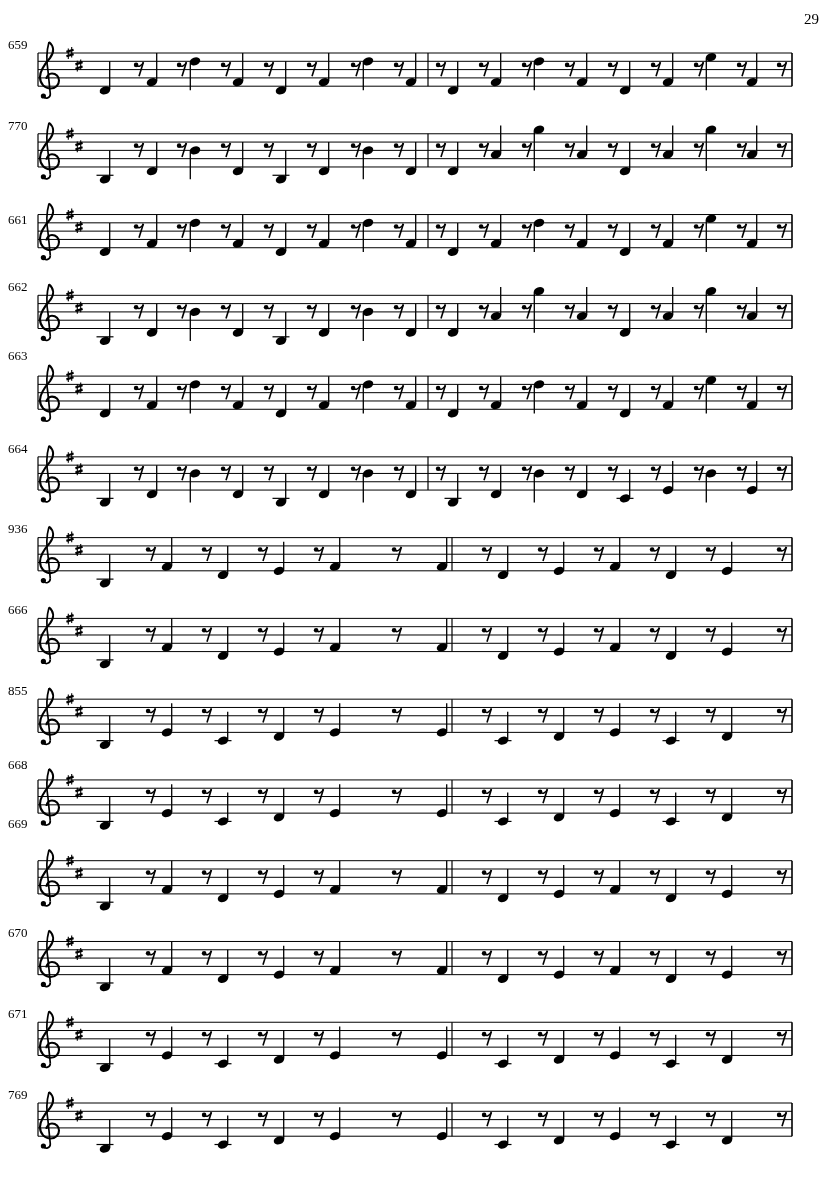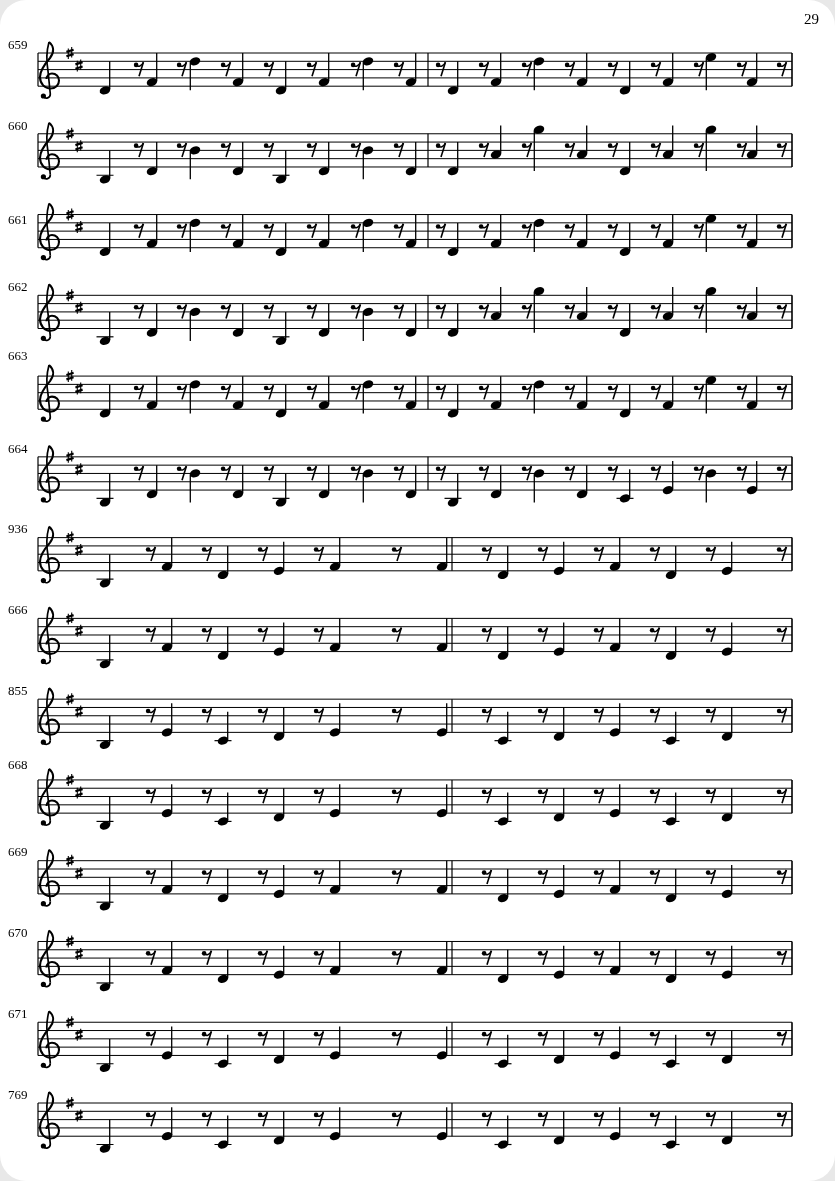--- a/index.html
+++ b/index.html
@@ -3,49 +3,48 @@
 <meta charset="utf-8">
 <style>
   html,body{margin:0;padding:0;background:#e8e8e8;}
   .page{
     position:relative;
     width:835px;height:1181px;
     background:#ffffff;
     font-family:"Liberation Serif", serif;
     color:#000;
     overflow:hidden;
-    border-radius:26px;
   }
   .page-number{
     position:absolute;top:11px;right:16px;
     font-size:15px;color:#000;
   }
   .measure-number{
     position:absolute;left:8px;
     font-size:13px;color:#000;text-align:center;
   }
   svg{position:absolute;left:0;top:0;}
 </style>
 </head>
 <body>
 
 <div class="page">
   <div class="page-number">29</div>
 
   <div class="measure-number" style="top:37px">659</div>
-  <div class="measure-number" style="top:118px">660</div>
+  <div class="measure-number" style="top:118px">770</div>
   <div class="measure-number" style="top:212px">661</div>
   <div class="measure-number" style="top:279px">662</div>
   <div class="measure-number" style="top:348px">663</div>
   <div class="measure-number" style="top:441px">664</div>
   <div class="measure-number" style="top:521px">936</div>
   <div class="measure-number" style="top:602px">666</div>
   <div class="measure-number" style="top:683px">855</div>
   <div class="measure-number" style="top:757px">668</div>
-  <div class="measure-number" style="top:844px">669</div>
+  <div class="measure-number" style="top:816px">669</div>
   <div class="measure-number" style="top:925px">670</div>
   <div class="measure-number" style="top:1006px">671</div>
   <div class="measure-number" style="top:1087px">769</div>
 
   <svg id="score" width="835" height="1181" viewBox="0 0 835 1181">
       <g>
         <line x1="38" y1="53" x2="792" y2="53" stroke="#000" stroke-width="1"></line>
         <line x1="38" y1="61.3" x2="792" y2="61.3" stroke="#000" stroke-width="1"></line>
         <line x1="38" y1="69.6" x2="792" y2="69.6" stroke="#000" stroke-width="1"></line>
         <line x1="38" y1="77.9" x2="792" y2="77.9" stroke="#000" stroke-width="1"></line>

